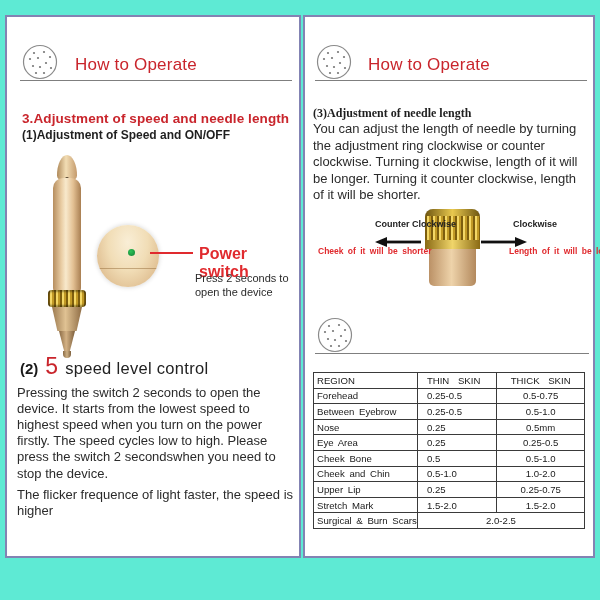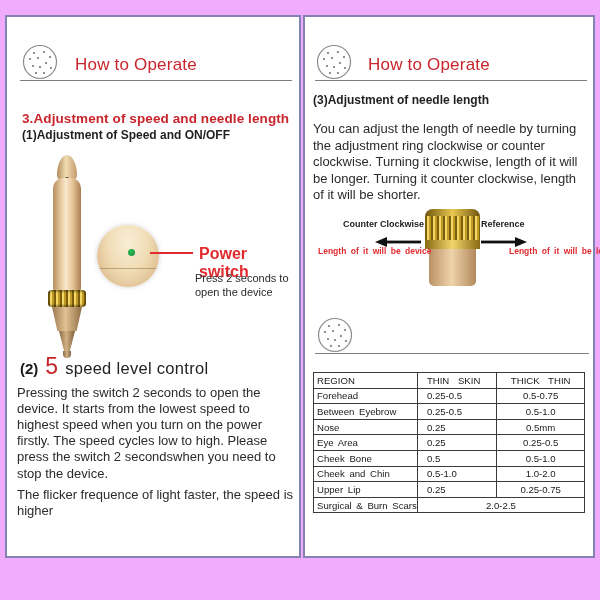--- a/index.html
+++ b/index.html
@@ -1,35 +1,35 @@
 <!DOCTYPE html>
 <html style="--red: #c9252c; --red2: #e02a2e; --border-purple: #8383b3; --line-gray: #7f7f7f;"><head>
 <meta charset="utf-8">
 <style>
   :root{
     --red:#c9252c; --red2:#e02a2e; --ink:#1f1f1f; --ink2:#333;
     --border-purple:#8383b3; --line-gray:#7f7f7f; --tbl:#3a3a3a;
   }
   html,body{margin:0;padding:0;}
   body{background:#fff;}
-  .page{position:relative;width:600px;height:600px;background:#f0abfc;
+  .page{position:relative;width:600px;height:600px;background:#5eead4;
         font-family:"Liberation Sans",sans-serif;overflow:hidden;}
   .panel{position:absolute;top:15px;height:543px;background:#fff;
          border:2px solid var(--border-purple);box-sizing:border-box;}
   .panel-left{left:5px;width:296px;}
   .panel-right{left:303px;width:292px;}
   .abs{position:absolute;}
   .sec-title{color:var(--red);font-size:17px;letter-spacing:.2px;}
   .sec-line{height:1px;background:var(--line-gray);}
   .h-red{color:var(--red);font-weight:bold;font-size:13.5px;letter-spacing:.1px;}
   .h-bold{color:var(--ink);font-weight:bold;font-size:12px;}
   .body-text{color:#2b2b2b;font-size:13px;line-height:1.24;}
   .small-note{color:#2b2b2b;font-size:11px;line-height:1.25;}
   .power-label{color:var(--red2);font-weight:bold;font-size:16px;}
-  .dir-label{color:#222;font-size:9px;font-weight:bold;}
+  .dir-label{color:#222;font-size:9px;font-weight:bold;margin-left:32px;}
   .red-note{color:var(--red2);font-size:8.5px;font-weight:bold;word-spacing:2px;white-space:nowrap;}
 
   
   .pen-dome{background:linear-gradient(90deg,#b08a5a,#f2ddb4 45%,#c49a6c);
             border-radius:50% 50% 35% 35%/80% 80% 20% 20%;}
   .pen-body{background:linear-gradient(90deg,#b68e5f 0%,#e9cda4 30%,#f8e9cc 46%,#e3c093 72%,#a97f52 100%);
             border-radius:10px 10px 4px 4px;}
   .pen-ring{background:repeating-linear-gradient(90deg,#7d5e0e 0 2px,#f4d866 2px 4px,#c29a26 4px 6px);
             border-radius:4px;box-shadow:inset 0 2px 2px rgba(0,0,0,.35), inset 0 -2px 2px rgba(0,0,0,.35);}
   .pen-lower{background:linear-gradient(90deg,#9c7a50,#e0c293 45%,#8f6d45);
@@ -140,47 +140,47 @@
             <circle cx="18" cy="23" r="1.1"></circle>
             <circle cx="29" cy="24" r="1.1"></circle>
           <circle cx="14" cy="29" r="1.1"></circle>
             <circle cx="22" cy="29" r="1.1"></circle>
         </g>
       </svg>
     </div>
     <div class="abs sec-title" style="left:63px;top:38px;">How to Operate</div>
     <div class="abs sec-line" style="left:10px;top:63px;width:272px;"></div>
 
-    <div class="abs h-bold" style="left:8px;top:76px;">(3)Adjustment of needle length</div>
+    <div class="abs h-bold" style="left:8px;top:89px;font-family:Liberation Serif, serif;">(3)Adjustment of needle length</div>
     <div class="abs body-text" style="left:8px;top:104px;width:276px;line-height:1.27;">You can adjust the length of needle by turning the adjustment ring clockwise or counter clockwise. Turning it clockwise, length of it will be longer. Turning it counter clockwise, length of it will be shorter.</div>
 
     <div class="abs knurl-wrap" style="left:120px;top:192px;width:55px;">
       <div class="knurl-top"></div>
         <div class="knurl-mid"></div>
         <div class="knurl-bot"></div>
     </div>
     <div class="abs ring-body" style="left:124px;top:232px;width:47px;height:37px;"></div>
 
     <div class="abs dir-label" style="left:38px;top:202px;">Counter Clockwise</div>
-    <div class="abs dir-label" style="left:176px;top:202px;">Reference</div>
+    <div class="abs dir-label" style="left:176px;top:202px;">Clockwise</div>
 
     <div class="abs" style="left:70px;top:217px;">
       <svg width="46" height="12" viewBox="0 0 46 12">
           <polygon points="0,6 12,1 12,11" fill="#111"></polygon>
           <rect x="11" y="4.6" width="35" height="2.8" fill="#111"></rect>
         </svg>
     </div>
     <div class="abs" style="left:176px;top:217px;">
       <svg width="46" height="12" viewBox="0 0 46 12">
           <polygon points="46,6 34,1 34,11" fill="#111"></polygon>
           <rect x="0" y="4.6" width="35" height="2.8" fill="#111"></rect>
         </svg>
     </div>
 
-    <div class="abs red-note" style="left:13px;top:229px;">Length of it will be device</div>
+    <div class="abs red-note" style="left:13px;top:229px;">Cheek of it will be shorter</div>
     <div class="abs red-note" style="left:176px;top:229px;margin-left:28px;">Length of it will be longer</div>
 
     <div class="abs" style="left:12px;top:300px;width:36px;height:36px;">
       <svg class="icon-svg" width="36" height="36" viewBox="0 0 36 36">
         <circle cx="18" cy="18" r="16.5" fill="#fff" stroke="#8a8a8a" stroke-width="1.2"></circle>
         <g fill="#777">
           <circle cx="12" cy="9" r="1.1"></circle>
             <circle cx="22" cy="8" r="1.1"></circle>
             <circle cx="28" cy="13" r="1.1"></circle>
           <circle cx="8" cy="15" r="1.1"></circle>
@@ -199,21 +199,21 @@
     <table class="ref abs" style="left:8px;top:355px;">
       <colgroup>
           <col class="colw0">
           <col class="colw1">
           <col class="colw2">
         </colgroup>
       <tbody>
           <tr>
             <th class="c0">REGION</th>
             <th class="c1">THIN SKIN</th>
-            <th class="c2">THICK THIN</th>
+            <th class="c2">THICK SKIN</th>
           </tr>
           <tr>
             <td class="c0">Forehead</td>
             <td class="c1">0.25-0.5</td>
             <td class="c2">0.5-0.75</td>
           </tr>
           <tr>
             <td class="c0">Between Eyebrow</td>
             <td class="c1">0.25-0.5</td>
             <td class="c2">0.5-1.0</td>
@@ -235,20 +235,25 @@
           </tr>
           <tr>
             <td class="c0">Cheek and Chin</td>
             <td class="c1">0.5-1.0</td>
             <td class="c2">1.0-2.0</td>
           </tr>
           <tr>
             <td class="c0">Upper Lip</td>
             <td class="c1">0.25</td>
             <td class="c2">0.25-0.75</td>
+          </tr>
+          <tr>
+            <td class="c0">Stretch Mark</td>
+            <td class="c1">1.5-2.0</td>
+            <td class="c2">1.5-2.0</td>
           </tr>
           <tr>
             <td class="c0">Surgical &amp; Burn Scars</td>
             <td class="merged" colspan="2">2.0-2.5</td>
           </tr>
         </tbody>
     </table>
   </div>
 </div>
 

